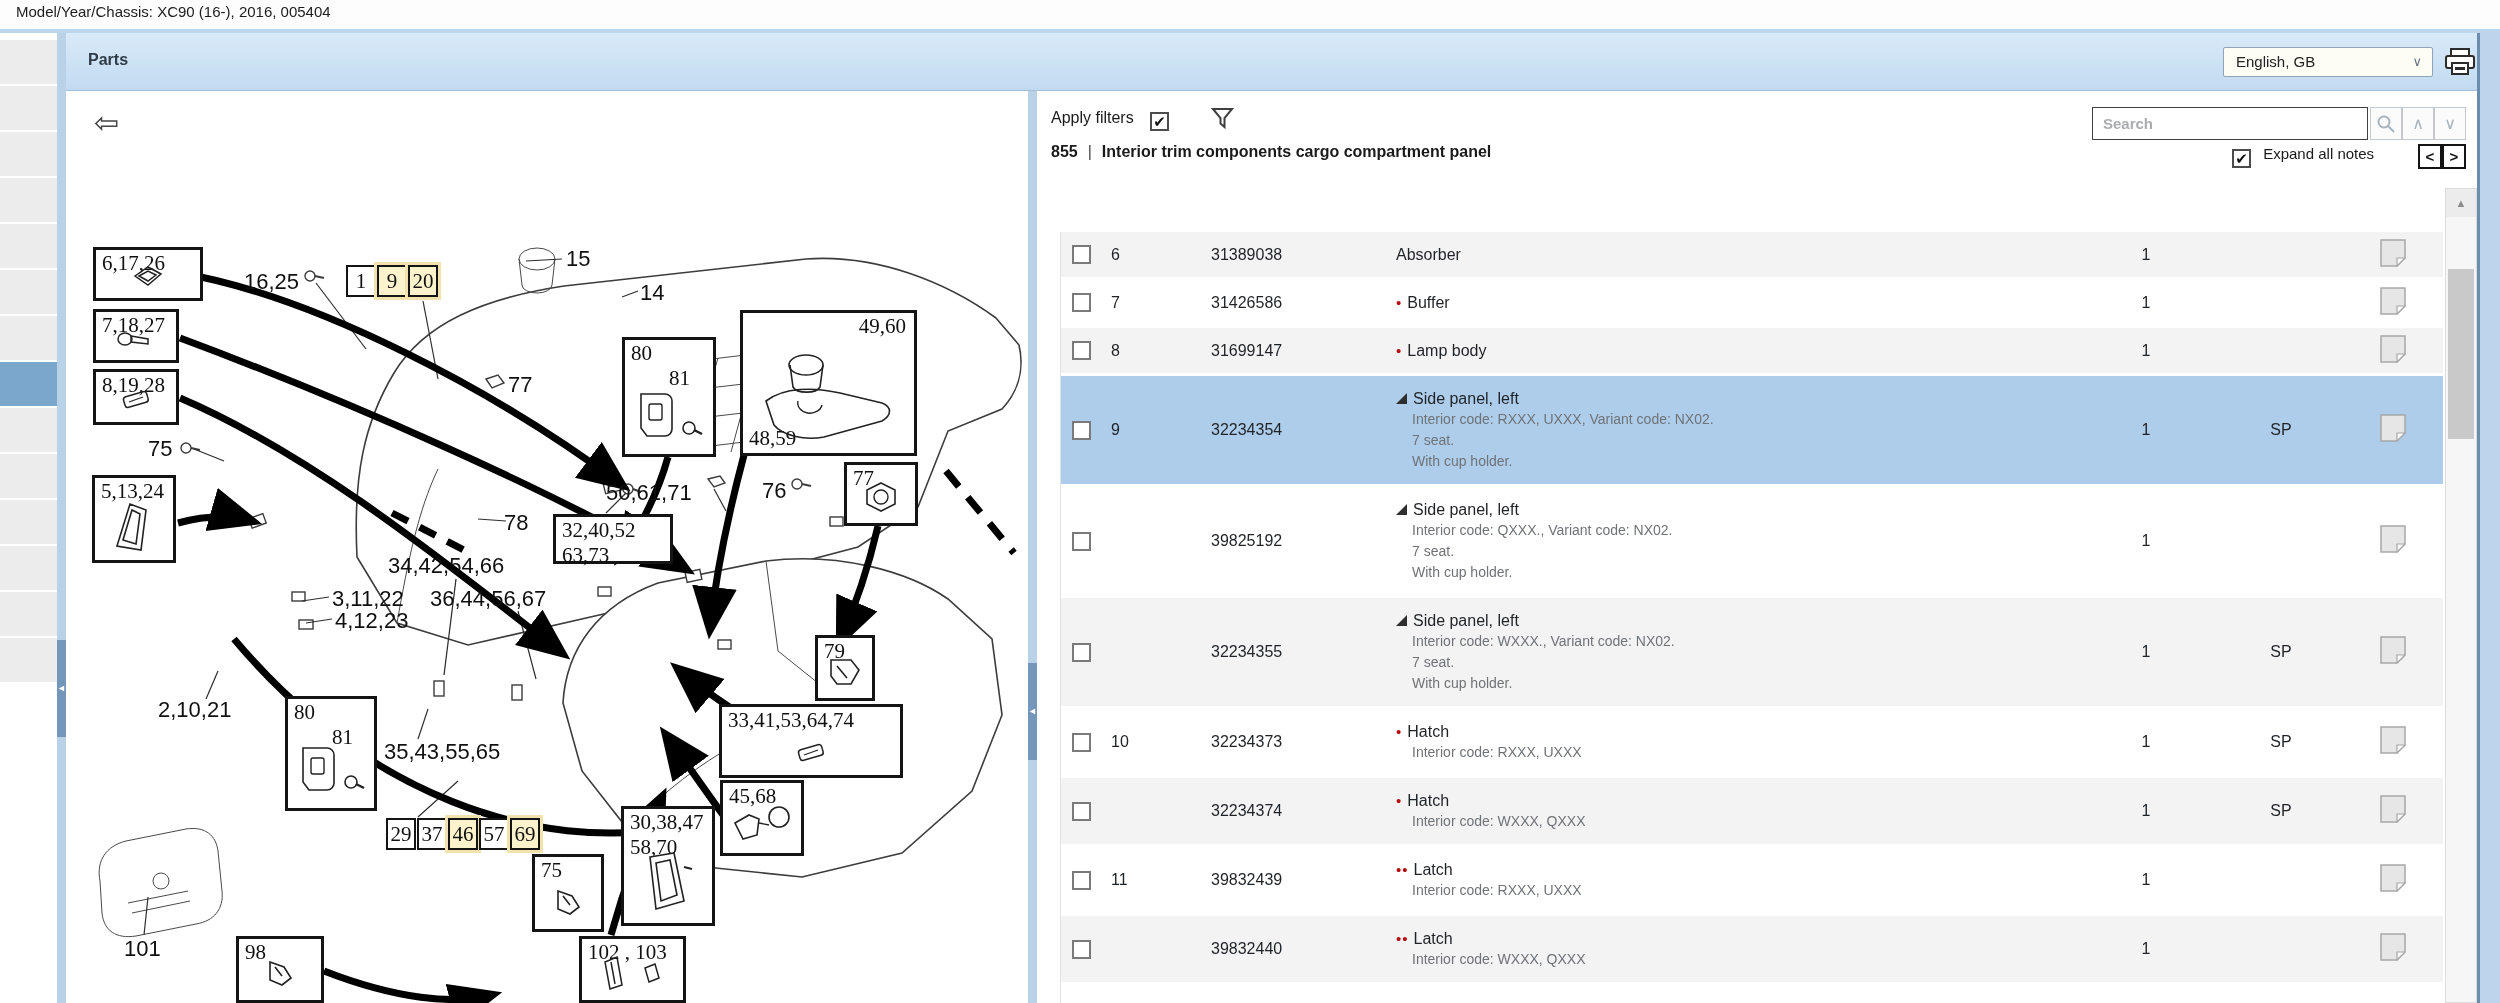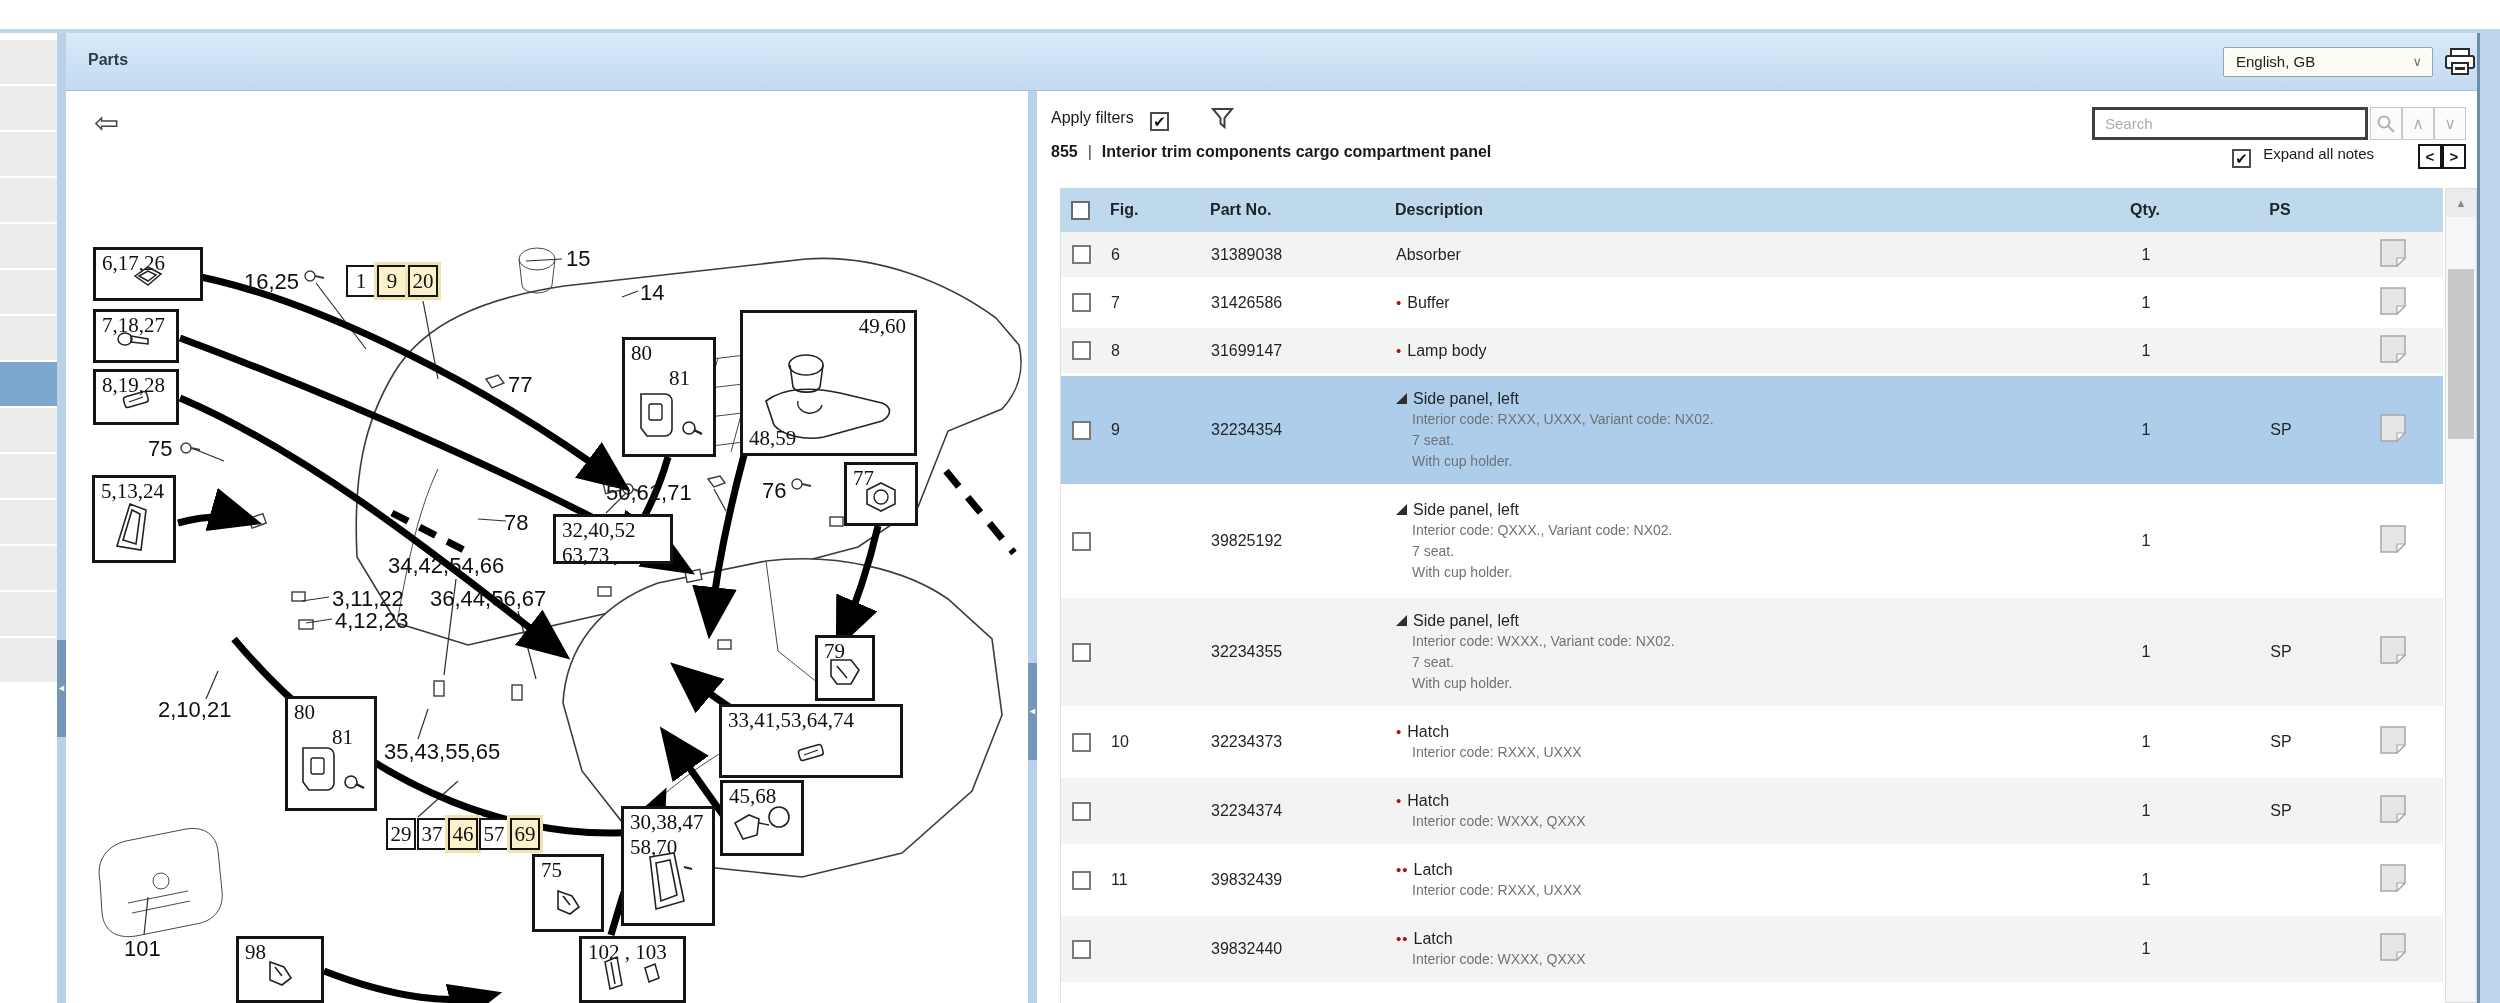--- a/index.html
+++ b/index.html
@@ -51,22 +51,22 @@
   .scell.hl { background:#fcf3cd; box-shadow:0 0 0 3px #f2e2ae; }
 
   
   #rpanel { position:absolute; left:1037px; top:91px; width:1440px; height:644px; background:#fff; }
   #applyrow { position:absolute; left:14px; top:18px; height:26px; font-size:16px; color:#1a1a1a; }
   .cbx { display:inline-block; width:19px; height:19px; border:2px solid #4c4c4c; background:#fff;
     text-align:center; line-height:16px; font-size:15px; color:#111; vertical-align:-4px; }
   #funnel { position:absolute; left:160px; top:-2px; }
   #secrow { position:absolute; left:14px; top:52px; font-size:16px; font-weight:bold; color:#1a1a1a; }
   #secrow .sep { margin:0 10px; font-weight:normal; color:#444; }
-  #searchbox { position:absolute; left:1055px; top:16px; width:276px; height:33px; border:3px solid #404040;
-    background:#fff; font-size:15px; color:#333; padding:0 10px; font-family:"Liberation Sans",sans-serif; }
+  #searchbox { position:absolute; left:1055px; top:16px; width:276px; height:33px; border:1px solid #404040;
+    background:#fff; font-size:15px; color:#333; padding:0 10px; font-family:"Liberation Sans",sans-serif;font-weight:bold; }
   #searchbox::placeholder { color:#a9adb1; }
   .sbtn { position:absolute; top:16px; width:32px; height:33px; border:1px solid #c3c9ce; background:#fbfbfb;
     color:#a9b4bd; text-align:center; line-height:31px; font-size:16px; }
   #expandrow { position:absolute; left:1195px; top:54px; font-size:15px; color:#1a1a1a; }
   #expandrow .lbl { margin-left:8px; vertical-align:1px; }
   .navbtn { display:inline-block; width:24px; height:25px; border:2.5px solid #141414; background:#fff;
     font-weight:bold; font-size:15px; text-align:center; line-height:21px; color:#111; }
   #navbtns { position:absolute; left:1381px; top:53px; }
 
   
@@ -93,20 +93,23 @@
   
   #tsb { position:absolute; left:1408px; top:97px; width:32px; height:815px; background:#f6f6f6; border:1px solid #dcdcdc; }
   #tsb .up { position:absolute; left:0; top:0; width:30px; height:28px; background:#ececec; color:#8a8a8a;
     text-align:center; font-size:11px; line-height:28px; }
   #tsb .thumb { position:absolute; left:2px; top:80px; width:26px; height:170px; background:#c9c9c9; }
 </style>
 </head>
 <body>
 <div id="stage">
 
+  <div id="topbar">
+    <span class="t">Model/Year/Chassis: XC90 (16-), 2016, 005404</span>
+  </div>
   <div id="topline"></div>
 
   <div id="sidebar">
       <div class="sb-item" style="top: 7px;"></div>
       <div class="sb-item" style="top: 53px;"></div>
       <div class="sb-item" style="top: 99px;"></div>
       <div class="sb-item" style="top: 145px;"></div>
       <div class="sb-item" style="top: 191px;"></div>
       <div class="sb-item" style="top: 237px;"></div>
       <div class="sb-item" style="top: 283px;"></div>
@@ -402,29 +405,20 @@
     <div class="sbtn" style="left:1365px;"><span>∧</span></div>
     <div class="sbtn" style="left:1397px;"><span>∨</span></div>
     <div id="expandrow">
       <span class="cbx">✔</span>
       <span class="lbl">Expand all notes</span>
     </div>
     <div id="navbtns">
       <span class="navbtn">&lt;</span><span class="navbtn">&gt;</span>
     </div>
 
-    <div id="thead">
-      <div class="c-cb"><span class="cbx" style="border-color:#6a6a6a;"></span></div>
-      <div class="c-fig">Fig.</div>
-      <div class="c-part">Part No.</div>
-      <div class="c-desc">Description</div>
-      <div class="c-qty">Qty.</div>
-      <div class="c-ps">PS</div>
-      <div class="c-ic"></div>
-    </div>
     <div id="rows">
         <div class="row shade">
           <div class="c-cb"><span class="cbx" style="border-color:#7a7a7a;"></span></div>
           <div class="c-fig">6</div>
           <div class="c-part">31389038</div>
           <div class="c-desc">
             <div class="dname">
               <span>Absorber</span>
             </div>
           </div>

